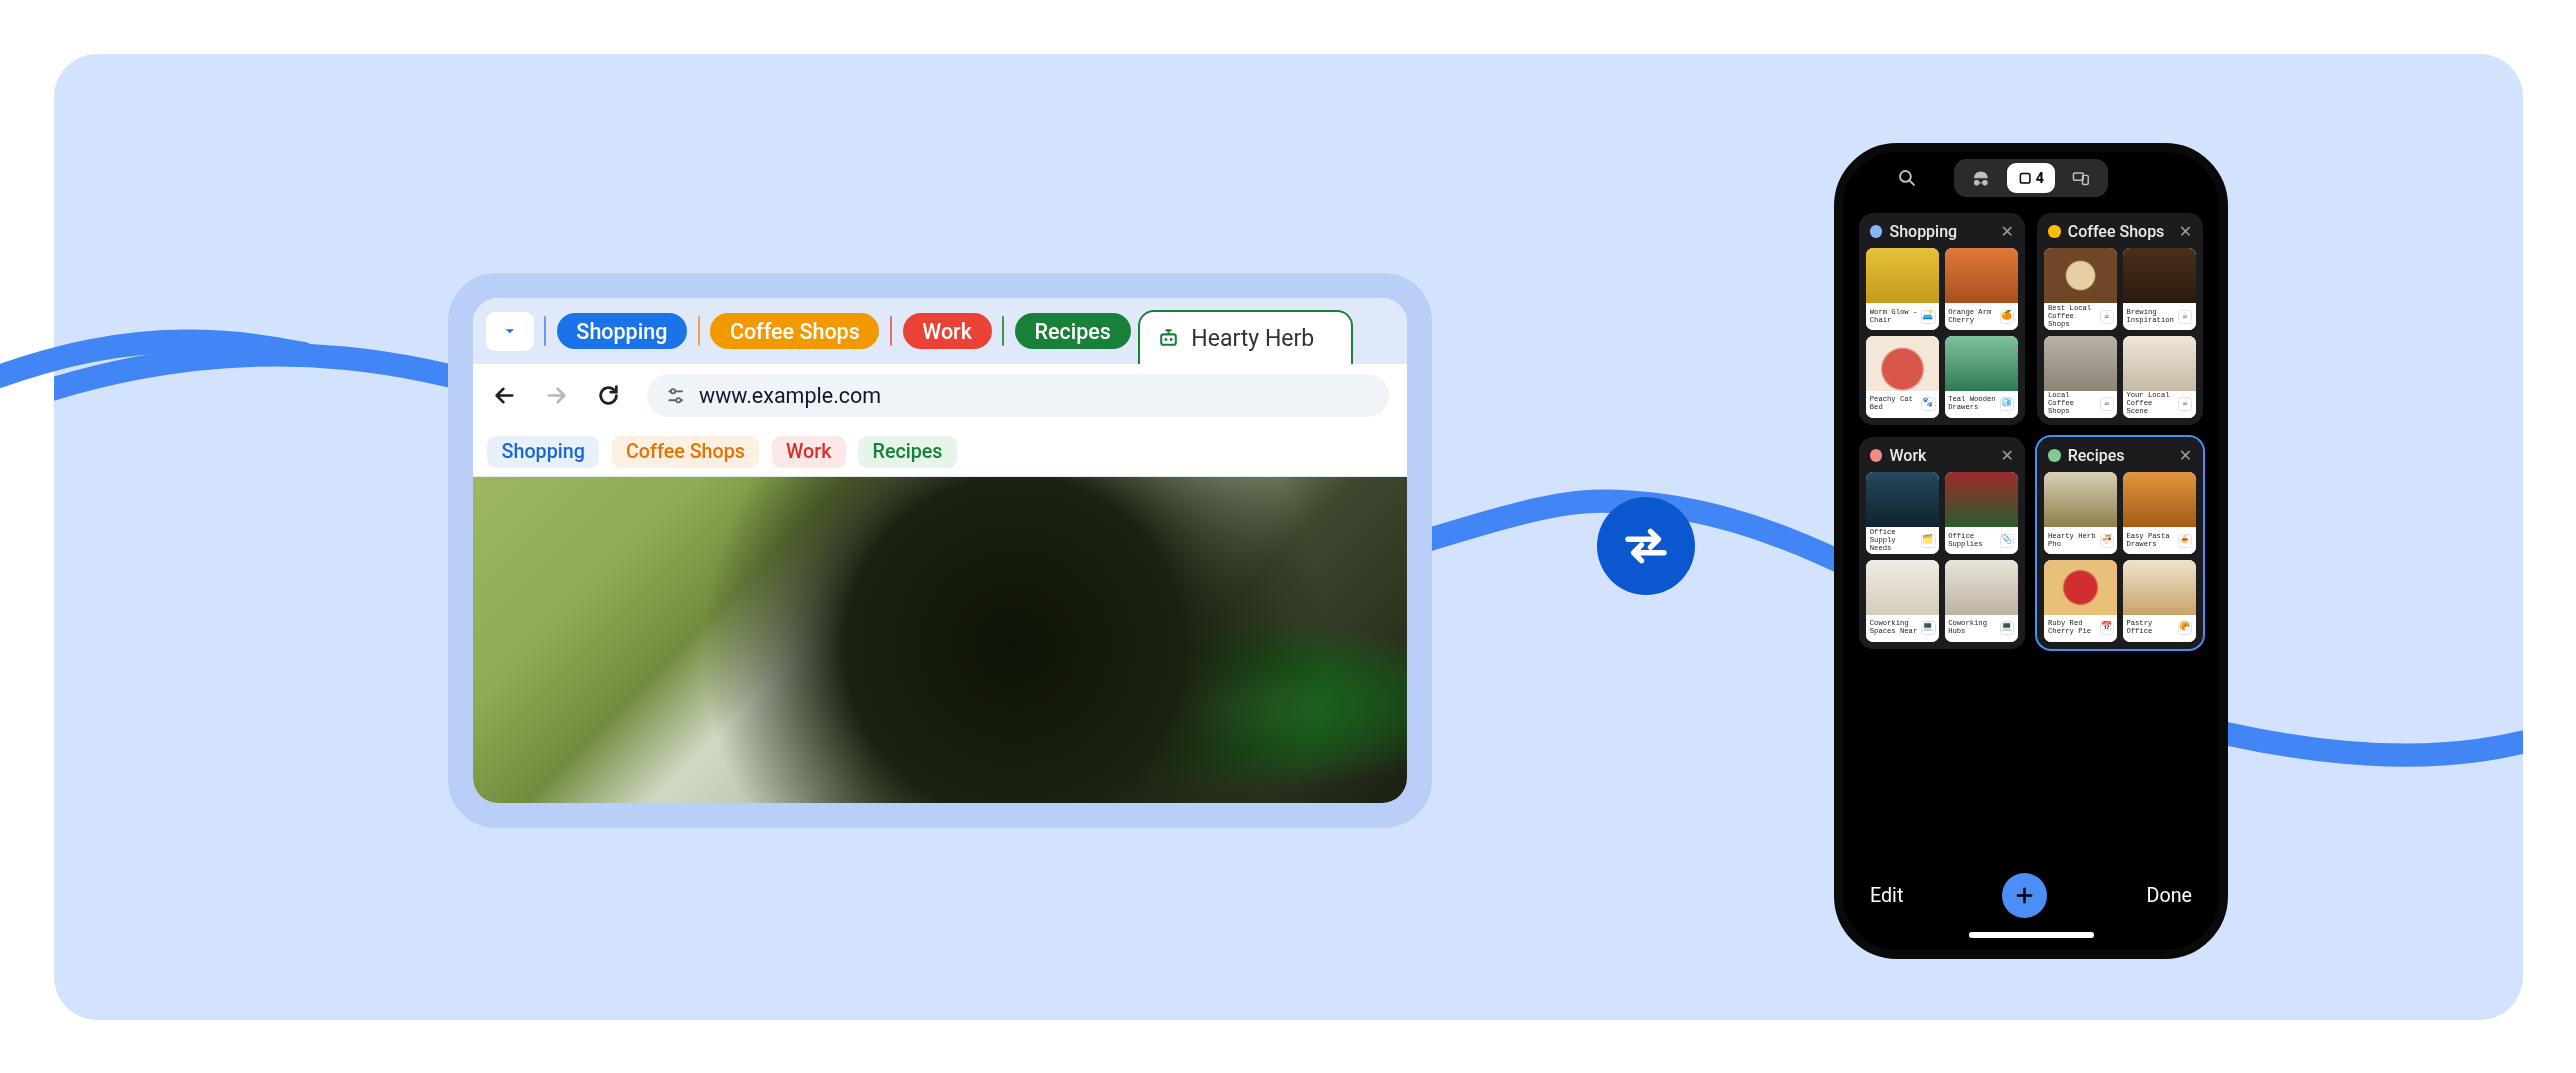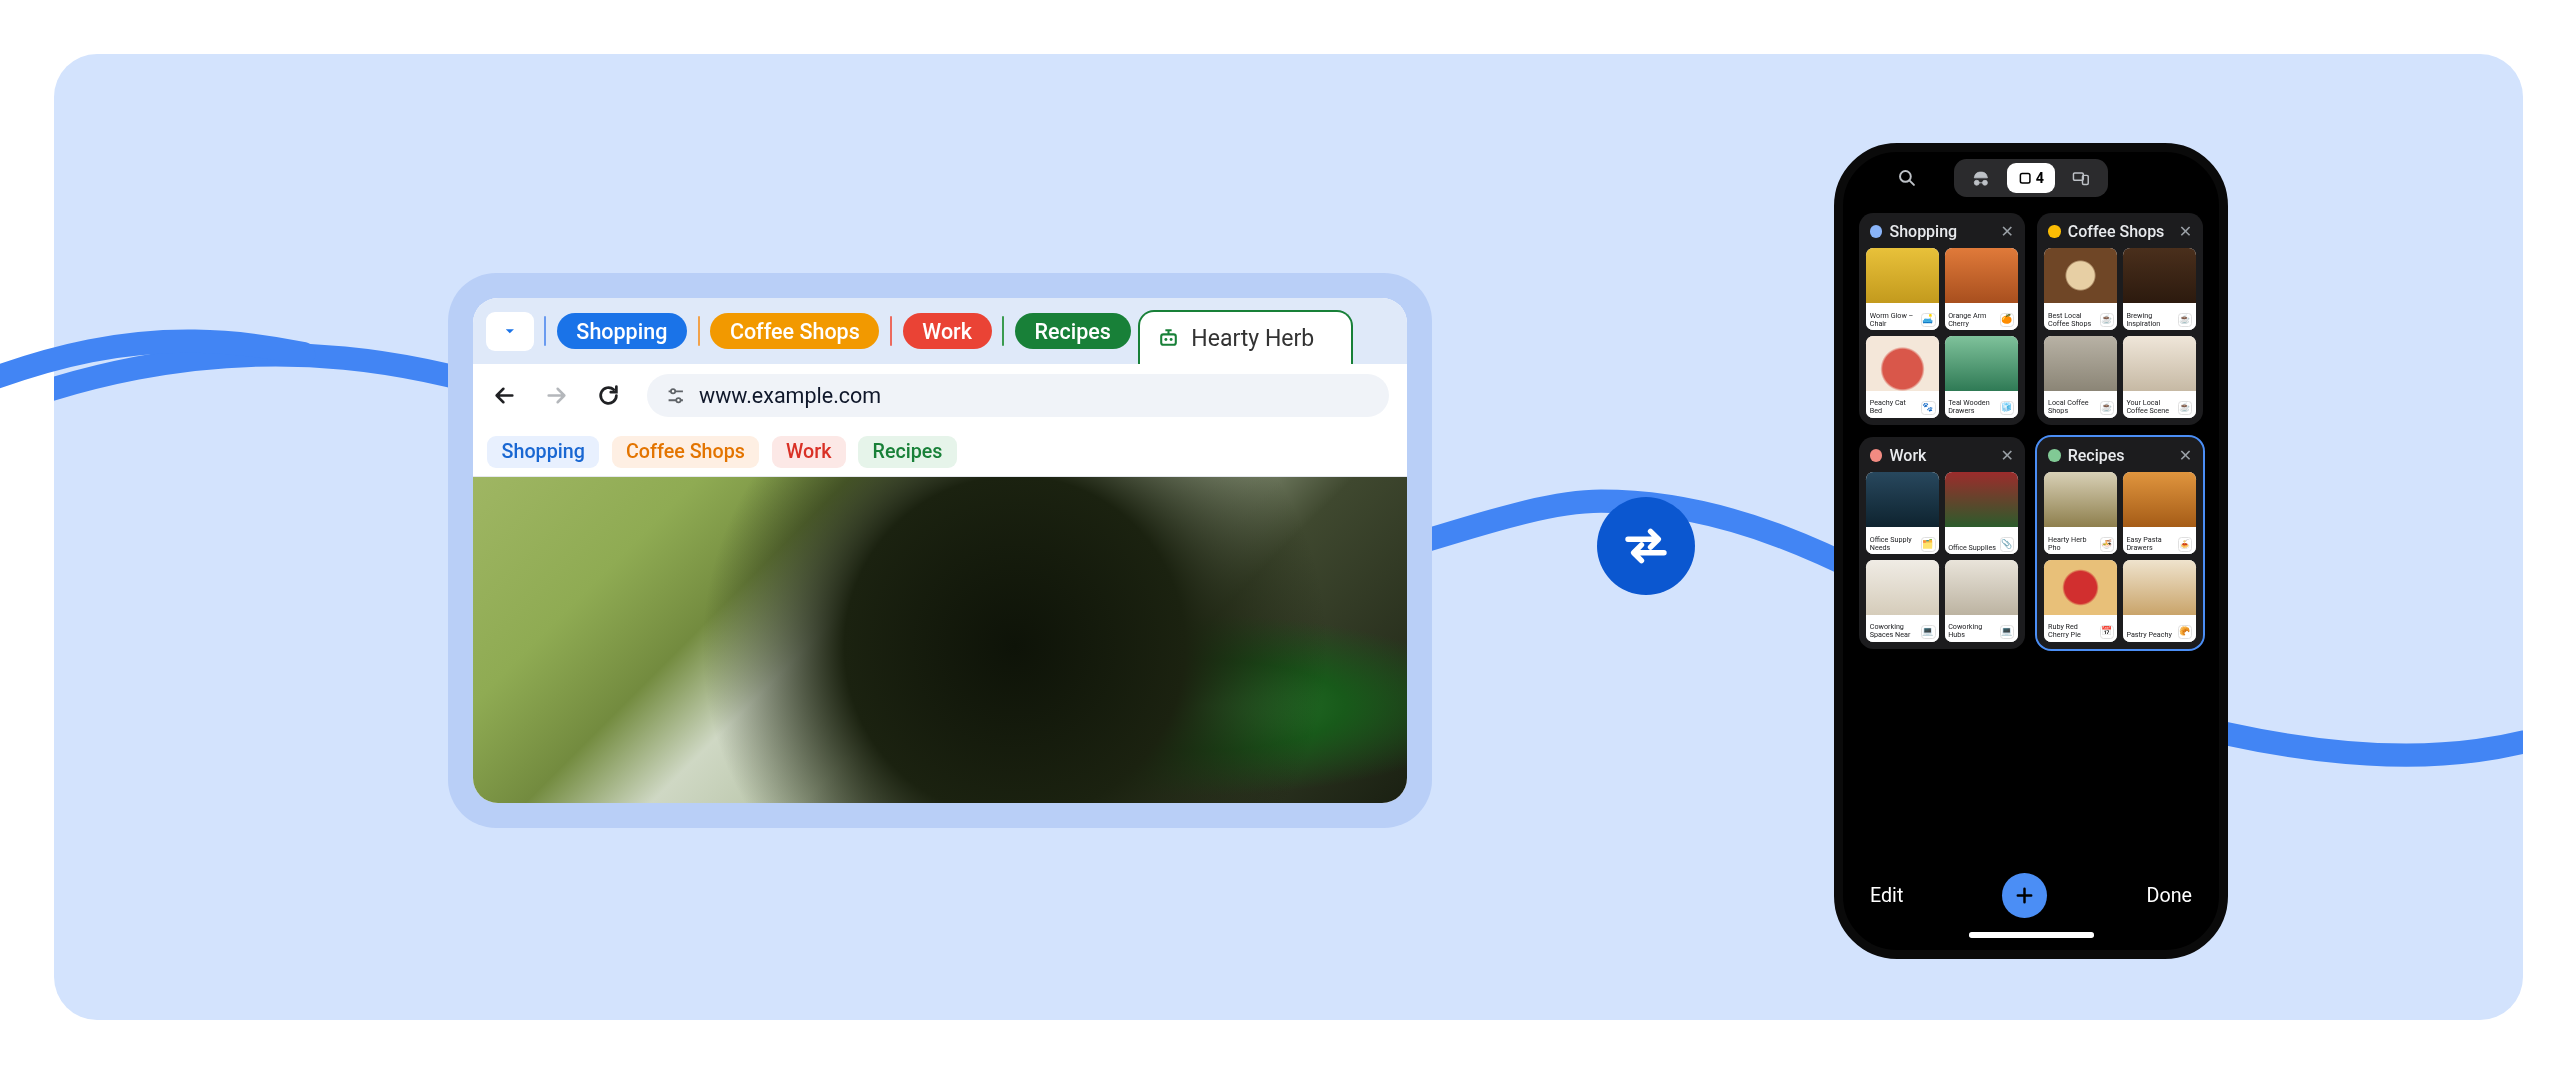--- a/index.html
+++ b/index.html
@@ -209,21 +209,21 @@
   .d-green  { background:#81c995;}
   .p-close { margin-left:auto; color:#9aa0a6; font-size:16px;}
   .thumbs {
     display:grid; grid-template-columns: 1fr 1fr; gap:5.4px;
   }
   .thumb {
     background:#fff; border-radius:7.2px; display:flex; flex-direction:column;
     overflow:hidden; height: 82px;
   }
   .t-img { flex:1;}
-  .t-cap { height: 27px; background:#fff; font-size: 7.2px; line-height:1.1; color:#202124; padding: 2.7px 3.6px; display:flex; gap:3.6px; align-items:flex-end;}
+  .t-cap { height: 27px; background:#fff; font-size: 7.2px; line-height:1.1; color:#202124; padding: 2.7px 3.6px; display:flex; gap:3.6px; align-items:center;font-family:Liberation Mono, monospace;}
   .t-cap .t-txt { flex:1; overflow:hidden;}
   .t-ico { width:14.3px; height:14.3px; border-radius:3.6px; border:0.9px solid #e0e0e0; flex-shrink:0; display:flex;align-items:center;justify-content:center;font-size:9px;}
 
   
   .im-chair  { background: linear-gradient(#e8c13a,#c39a1d);}
   .im-armch  { background: linear-gradient(#e07a3a,#a84f1e);}
   .im-apple  { background: radial-gradient(circle at 50% 60%, #d9574a 40%, #f4e7d9 45%);}
   .im-snowg  { background: linear-gradient(#7fc29b,#2f7a55);}
   .im-latte  { background: radial-gradient(circle, #e7cfa4 30%, #6f4626 34%);}
   .im-bean   { background: linear-gradient(#4a2f1c,#2c1a0e);}
@@ -523,21 +523,21 @@
             <div class="thumb">
               <div class="t-img im-pie"></div>
               <div class="t-cap">
                 <div class="t-txt">Ruby Red Cherry Pie</div>
                 <div class="t-ico">📅</div>
               </div>
             </div>
             <div class="thumb">
               <div class="t-img im-pastry"></div>
               <div class="t-cap">
-                <div class="t-txt">Pastry Peachy</div>
+                <div class="t-txt">Pastry Office</div>
                 <div class="t-ico">🥐</div>
               </div>
             </div>
           </div>
         </div>
       </div>
 
     <div class="phone-spacer"></div>
 
     <div class="bottombar">

